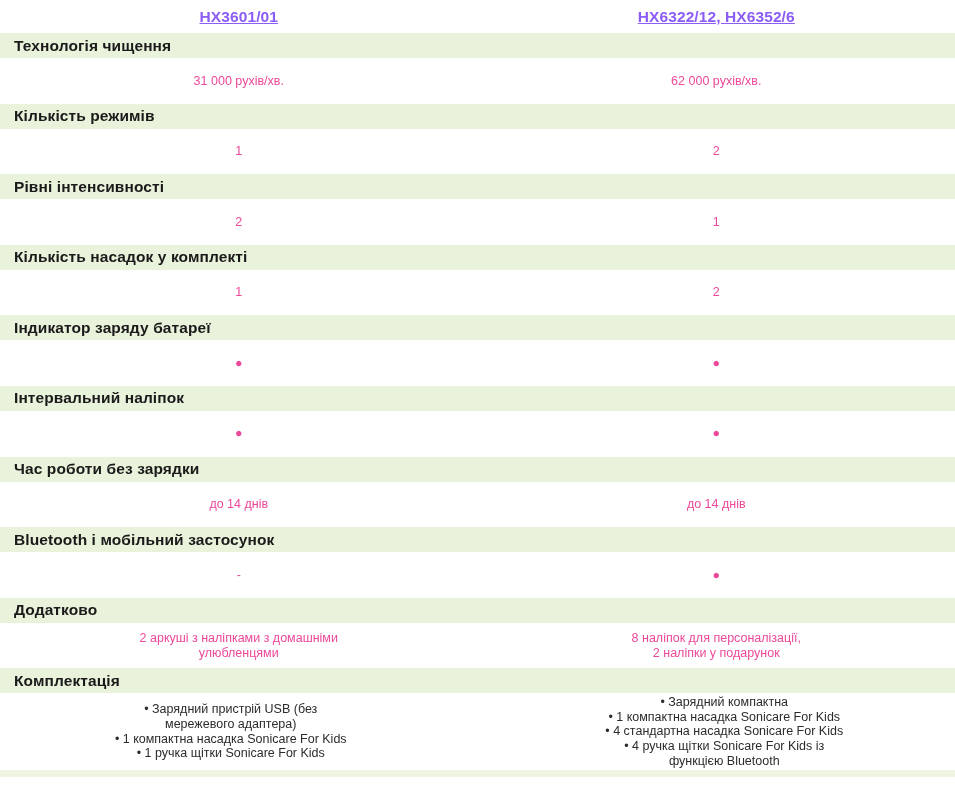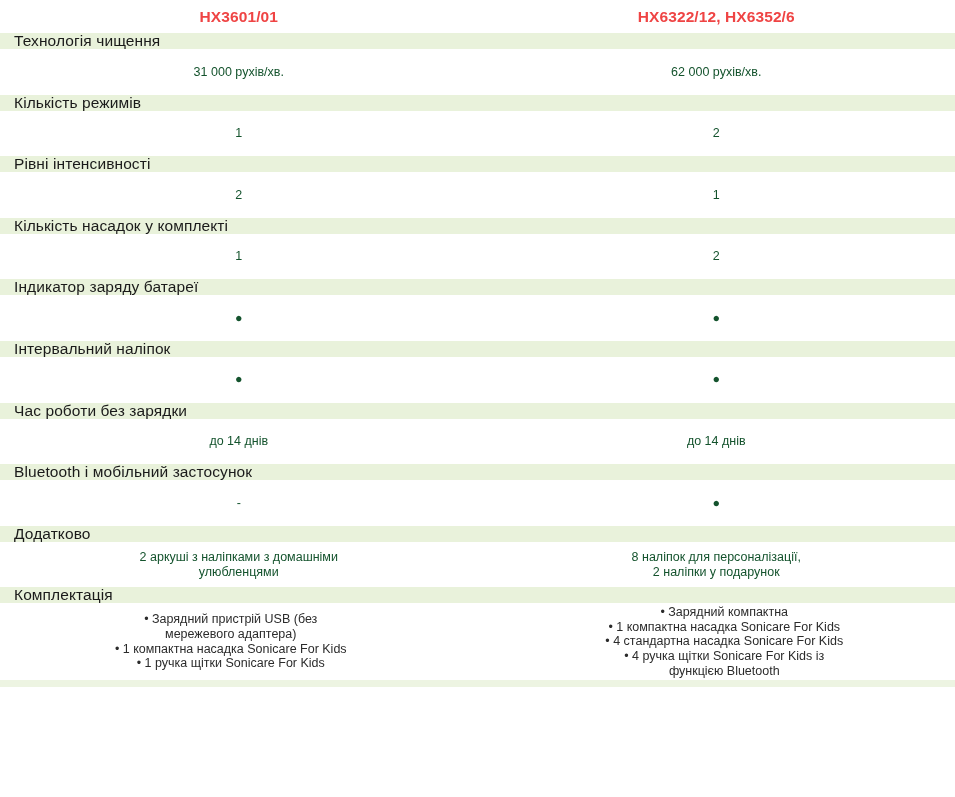--- a/index.html
+++ b/index.html
@@ -16,51 +16,52 @@
     height: 33px;
     display: flex;
   }
   .col-header {
     width: 50%;
     display: flex;
     align-items: center;
     justify-content: center;
     font-weight: bold;
     font-size: 15.5px;
-    color: #ef4444;
+    color: #8b5cf6;
     letter-spacing: 0.1px;
+    text-decoration: underline;
   }
 
   .band {
-    height: 16px;
+    height: 25px;
     background: #e9f2db;
     display: flex;
     align-items: center;
     padding: 0 14px;
-    font-weight: normal;
+    font-weight: bold;
     font-size: 15.5px;
     color: #1a1a1a;
     letter-spacing: 0.1px;
   }
 
   .vals {
     height: 45.6px;
     display: flex;
   }
   .vals-tall { height: 76.6px; gap: 32px; }
 
   .val {
     width: 50%;
     display: flex;
     align-items: center;
     justify-content: center;
     text-align: center;
     font-size: 12.5px;
     line-height: 14.6px;
-    color: #14532d;
+    color: #ec4899;
     white-space: pre-line;
   }
 
   ul.list {
     list-style: none;
     margin: 0;
     padding: 0;
     width: 50%;
     display: flex;
     flex-direction: column;

